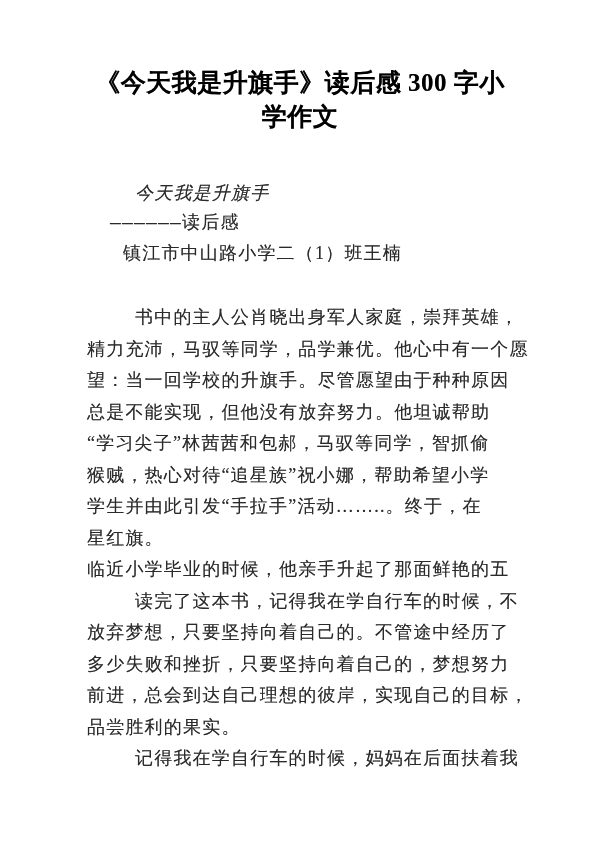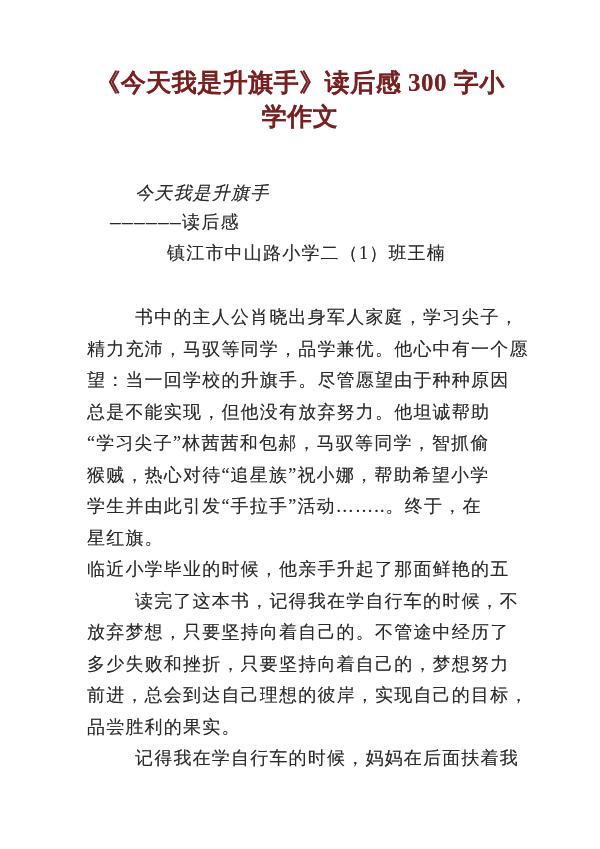--- a/index.html
+++ b/index.html
@@ -19,41 +19,41 @@
   .title {
     position: absolute;
     top: 66px;
     left: 0;
     width: 100%;
     margin: 0;
     text-align: center;
     font-size: 25px;
     font-weight: bold;
     line-height: 34px;
-    color: #7f1d1d;
+    color: #000000;
     letter-spacing: 0.5px;
     text-shadow: 0 0 0.5px rgba(0,0,0,0.55);
   }
   .title-line {
     display: block;
     white-space: nowrap;
   }
   .header-block {
     position: absolute;
     top: 178px;
     left: 87px;
     font-size: 18px;
     line-height: 30px;
     letter-spacing: 1.2px;
     text-shadow: 0 0 0.4px rgba(0,0,0,0.4);
   }
   .header-line { white-space: nowrap; }
   .header-line.m1 { margin-left: 48px; font-style: italic; }
   .header-line.m2 { margin-left: 23px; font-family: Liberation Mono, monospace; }
-  .header-line.m3 { margin-left: 80px; text-align: center; }
+  .header-line.m3 { margin-left: 36px; text-align: center; }
   .body-block {
     position: absolute;
     top: 302px;
     left: 87px;
     width: 450px;
     font-size: 18px;
     line-height: 31.5px;
     letter-spacing: 1.2px;
     text-shadow: 0 0 0.4px rgba(0,0,0,0.4);
   }
@@ -76,21 +76,21 @@
 
   <div class="header-block">
     <div class="header-line m1">今天我是升旗手</div>
     <div class="header-line m2">——————读后感</div>
     <div class="header-line m3">镇江市中山路小学二（1）班王楠</div>
   </div>
 
   <div class="body-block">
 
     <div>
-      <div class="body-line para-first">书中的主人公肖晓出身军人家庭，学习尖子，</div>
+      <div class="body-line para-first">书中的主人公肖晓出身军人家庭，崇拜英雄，</div>
       <div class="body-line">精力充沛，马驭等同学，品学兼优。他心中有一个愿</div>
       <div class="body-line">望：当一回学校的升旗手。尽管愿望由于种种原因</div>
       <div class="body-line">总是不能实现，但他没有放弃努力。他坦诚帮助</div>
       <div class="body-line">“学习尖子”林茜茜和包郝，马驭等同学，智抓偷</div>
       <div class="body-line">猴贼，热心对待“追星族”祝小娜，帮助希望小学</div>
       <div class="body-line">学生并由此引发“手拉手”活动……..。终于，在</div>
       <div class="body-line">星红旗。</div>
       <div class="body-line">临近小学毕业的时候，他亲手升起了那面鲜艳的五</div>
     </div>
 

